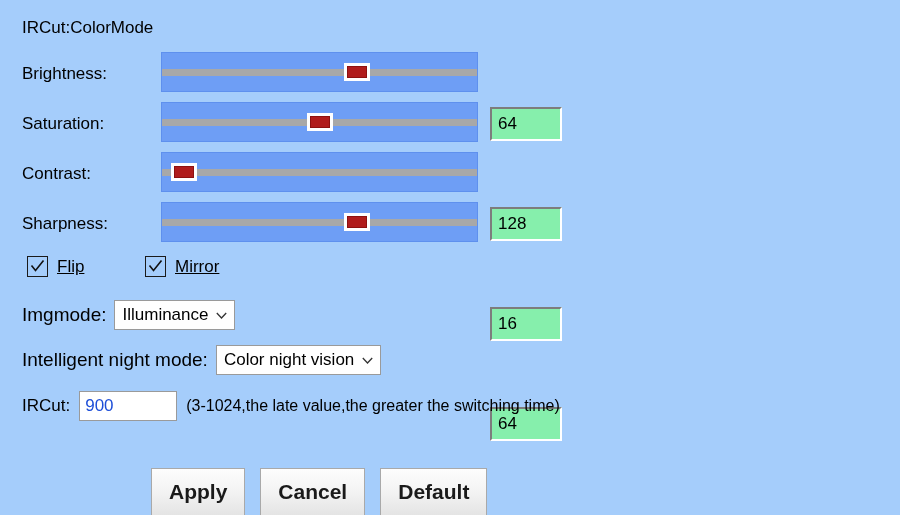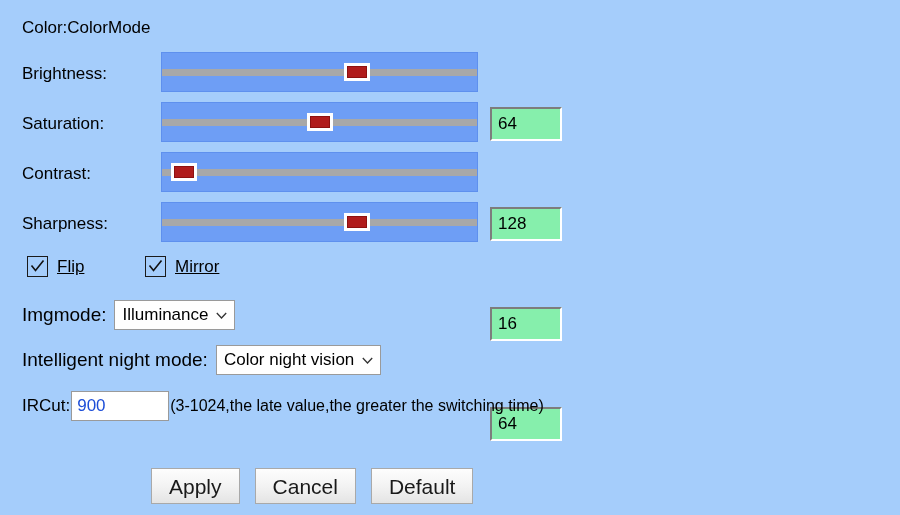--- a/index.html
+++ b/index.html
@@ -177,21 +177,21 @@
     height: 7px;
   }
 
   
   .ircut-row {
     position: absolute;
     left: 22px;
     top: 391px;
     display: flex;
     align-items: center;
-    gap: 1px;
+    gap: 9px;
   }
   .ircut-row .lbl {
     font-size: 17px;
     white-space: nowrap;
   }
   .text-input {
     width: 98px;
     height: 30px;
     background: #ffffff;
     border: 1px solid #9a9a9a;
@@ -212,38 +212,38 @@
   .button-row {
     position: absolute;
     left: 151px;
     top: 468px;
     display: flex;
     gap: 15px;
   }
   .btn {
     font-family: "Liberation Sans", sans-serif;
     font-size: 21px;
-    font-weight: normal;
+    font-weight: bold;
     color: #1a1a1a;
     background: linear-gradient(to bottom, #fdfdfd 0%, #f3f3f3 50%, #e4e4e4 100%);
     border: 1px solid #a9a9a9;
     box-sizing: border-box;
-    height: 36px;
+    height: 48px;
     padding: 0 17px;
     cursor: pointer;
     line-height: 36px;
     white-space: nowrap;
   }
 </style>
 </head>
 <body>
 
 <div class="page">
 
-  <div class="mode-title">Color:ColorMode</div>
+  <div class="mode-title">IRCut:ColorMode</div>
 
   <div class="slider-row" id="slider-row-0" style="top:52px">
     <div class="slider-label">Brightness:</div>
     <div class="slider-track">
       <div class="slider-rail"></div>
       <div class="slider-thumb" id="thumb-0" style="left: 62%;">
           <i></i>
         </div>
     </div>
     <div class="value-box" style="top:55px">64</div>

